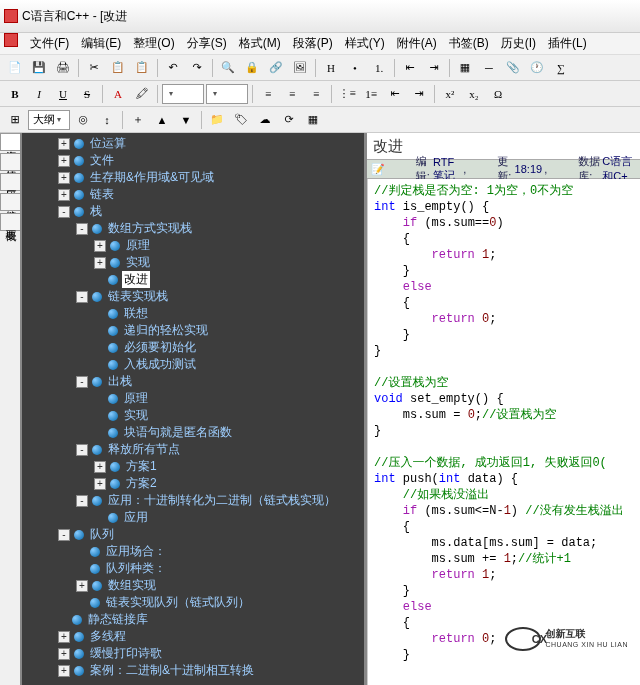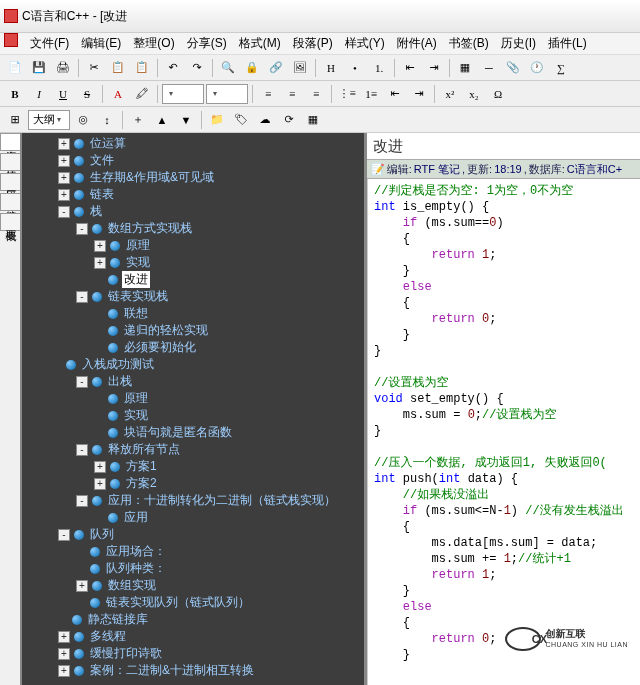--- a/index.html
+++ b/index.html
@@ -29,21 +29,21 @@
 .tree-node { display: flex; align-items: center; height: 17px; white-space: nowrap; cursor: default; }
 .tree-exp { width: 12px; height: 12px; border: 1px solid #888; background: #f0f0f0; color: #333; font-size: 10px; line-height: 10px; text-align: center; margin-right: 4px; cursor: default; flex-shrink: 0; }
 .tree-noexp { width: 14px; flex-shrink: 0; }
 .tree-bullet { width: 10px; height: 10px; border-radius: 50%; background: radial-gradient(circle at 30% 30%, #8cf, #06a); margin-right: 4px; flex-shrink: 0; }
 .tree-label { padding: 0 2px; color: #9fcfff; }
 .tree-label.sel { background: #fff; color: #000; }
 
 .right-pane { flex: 1; display: flex; flex-direction: column; background: #fff; }
 .right-title { height: 26px; display: flex; align-items: center; padding: 0 6px; font-size: 15px; color: #333; background: #fff; }
 .right-meta { height: 20px; background: #d6dfd6; border-top: 1px solid #aaa; border-bottom: 1px solid #aaa; display: flex; align-items: center; padding: 0 4px; font-size: 11px; gap: 2px; color: #1a1a4a; }
-.right-meta .lbl { color: #1a1a4a; }
+.right-meta .lbl { color: #1a1a4a; margin-left: 29px; }
 .right-meta .val { color: #006; }
 .code-body { flex: 1; background: #fff; font-family: "Courier New", monospace; font-size: 12px; padding: 4px 6px; overflow: auto; white-space: pre; line-height: 16px; border-left: 1px solid #ccc; position: relative; }
 .cm { color: #008000; }
 .kw { color: #a21caf; font-family: Liberation Mono, monospace; }
 .ty { color: #0000ff; }
 .num { color: #800000; }
 .pln { color: #000; }
 
 .logo { position: absolute; right: 8px; bottom: 32px; background: rgba(255,255,255,0.85); padding: 2px 4px; display: flex; align-items: center; gap: 4px; font-size: 10px; color: #333; }
 .logo-mark { width: 24px; height: 24px; border: 2px solid #333; border-radius: 50%; display: flex; align-items: center; justify-content: center; font-weight: bold; font-size: 11px; padding-left: 32px; }
@@ -231,21 +231,21 @@
         <div class="tree-node" style="padding-left: 72px;">
           <div class="tree-noexp"></div>
           <div class="tree-bullet"></div>
           <span class="tree-label">递归的轻松实现</span>
         </div>
         <div class="tree-node" style="padding-left: 72px;">
           <div class="tree-noexp"></div>
           <div class="tree-bullet"></div>
           <span class="tree-label">必须要初始化</span>
         </div>
-        <div class="tree-node" style="padding-left: 30px;">
+        <div class="tree-node" style="padding-left: 72px;">
           <div class="tree-noexp"></div>
           <div class="tree-bullet"></div>
           <span class="tree-label">入栈成功测试</span>
         </div>
         <div class="tree-node" style="padding-left: 54px;">
           <div class="tree-exp">-</div>
           <div class="tree-bullet"></div>
           <span class="tree-label">出栈</span>
         </div>
         <div class="tree-node" style="padding-left: 72px;">

